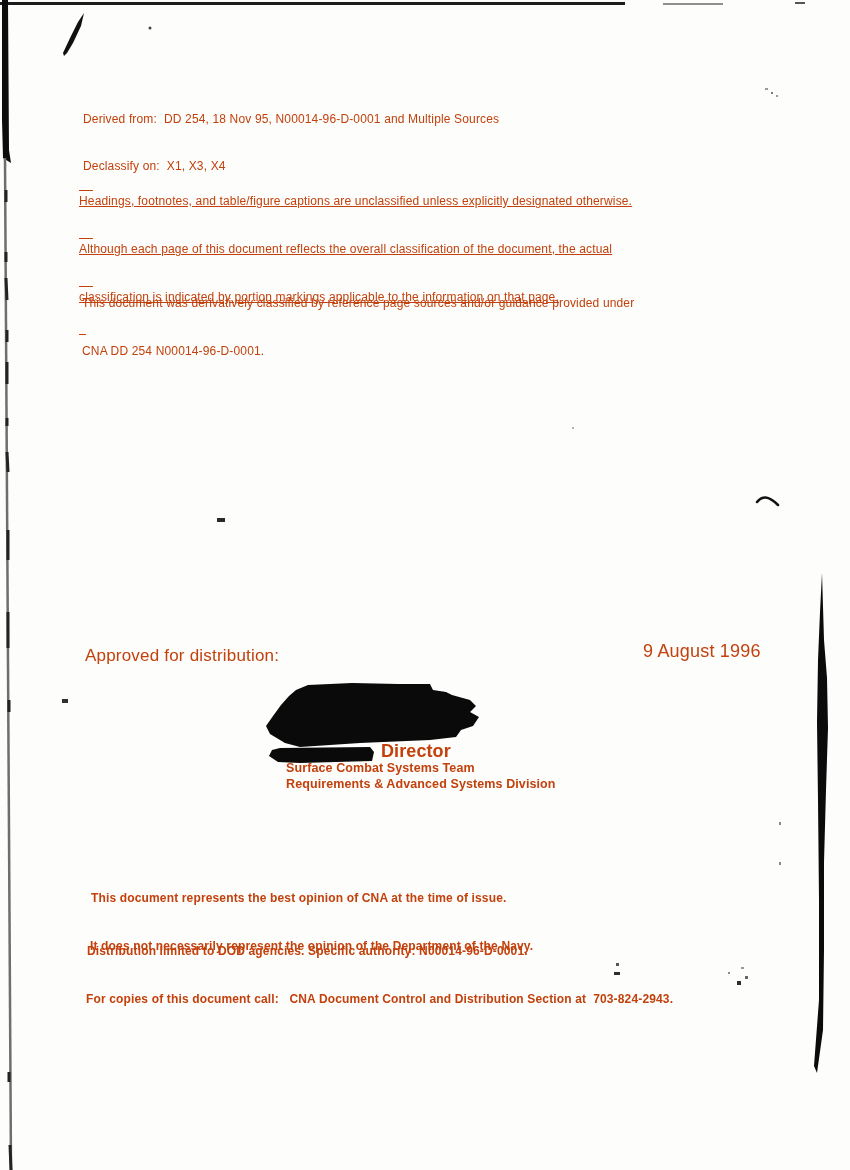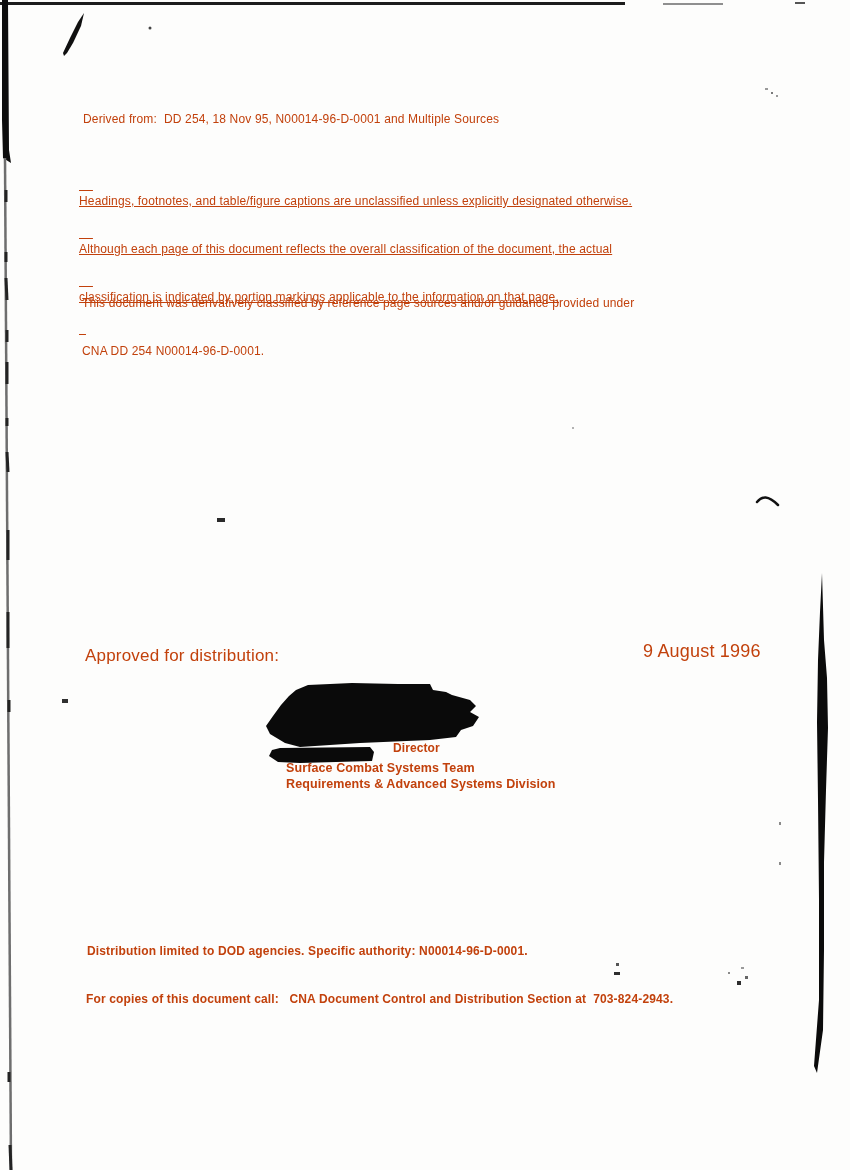--- a/index.html
+++ b/index.html
@@ -75,39 +75,44 @@
     <rect x="616" y="963" width="3" height="3" fill="#555"></rect>
     <rect x="614" y="972" width="6" height="3" fill="#2e2e2e"></rect>
     <rect x="728" y="972" width="2" height="2" fill="#8a8a8a"></rect>
     <rect x="741" y="967" width="3" height="2" fill="#9a9a9a"></rect>
     <rect x="737" y="981" width="4" height="4" fill="#2e2e2e"></rect>
     <rect x="745" y="976" width="3" height="3" fill="#666"></rect>
   </svg>
 
   <div class="txt hdr" style="left:83px; top:81px;">
     <div class="line">Derived from:  DD 254, 18 Nov 95, N00014-96-D-0001 and Multiple Sources</div>
+    <div class="line">Declassify on:  X1, X3, X4</div>
   </div>
 
   <div class="txt sz12" style="left:79px; top:161px;text-decoration:underline;">
     <div class="line">Headings, footnotes, and table/figure captions are unclassified unless explicitly designated otherwise.</div>
     <div class="line">Although each page of this document reflects the overall classification of the document, the actual</div>
     <div class="line">classification is indicated by portion markings applicable to the information on that page.</div>
   </div>
 
   <div class="txt sz12" style="left:82px; top:263px;">
     <div class="line">This document was derivatively classified by reference page sources and/or guidance provided under</div>
     <div class="line">CNA DD 254 N00014-96-D-0001.</div>
   </div>
 
   <div class="txt appr" style="left:85px; top:646px;">Approved for distribution:</div>
   <div class="txt date" style="left:643px; top:641px;">9 August 1996</div>
 
-  <div class="txt sig" style="left:393px; top:741px; font-size:12px;">Director</div>
+  <div class="txt sig" style="left:381px; top:741px; font-size:18px;">Director</div>
   <div class="txt sig" style="left:286px; top:761px;text-align:right;">Surface Combat Systems Team</div>
   <div class="txt sig" style="left:286px; top:777px;">Requirements &amp; Advanced Systems Division</div>
 
+  <div class="txt sz12 bold" style="left:91px; top:858px;">
+    <div class="line">This document represents the best opinion of CNA at the time of issue.</div>
+    <div class="line" style="margin-left:-1px;">It does not necessarily represent the opinion of the Department of the Navy.</div>
+  </div>
 
   <div class="txt sz12 bold" style="left:87px; top:911px;">
     <div class="line">Distribution limited to DOD agencies. Specific authority: N00014-96-D-0001.</div>
     <div class="line" style="margin-left:-1px;">For copies of this document call:   CNA Document Control and Distribution Section at  703-824-2943.</div>
   </div>
 
 </div>
 
 </body></html>

